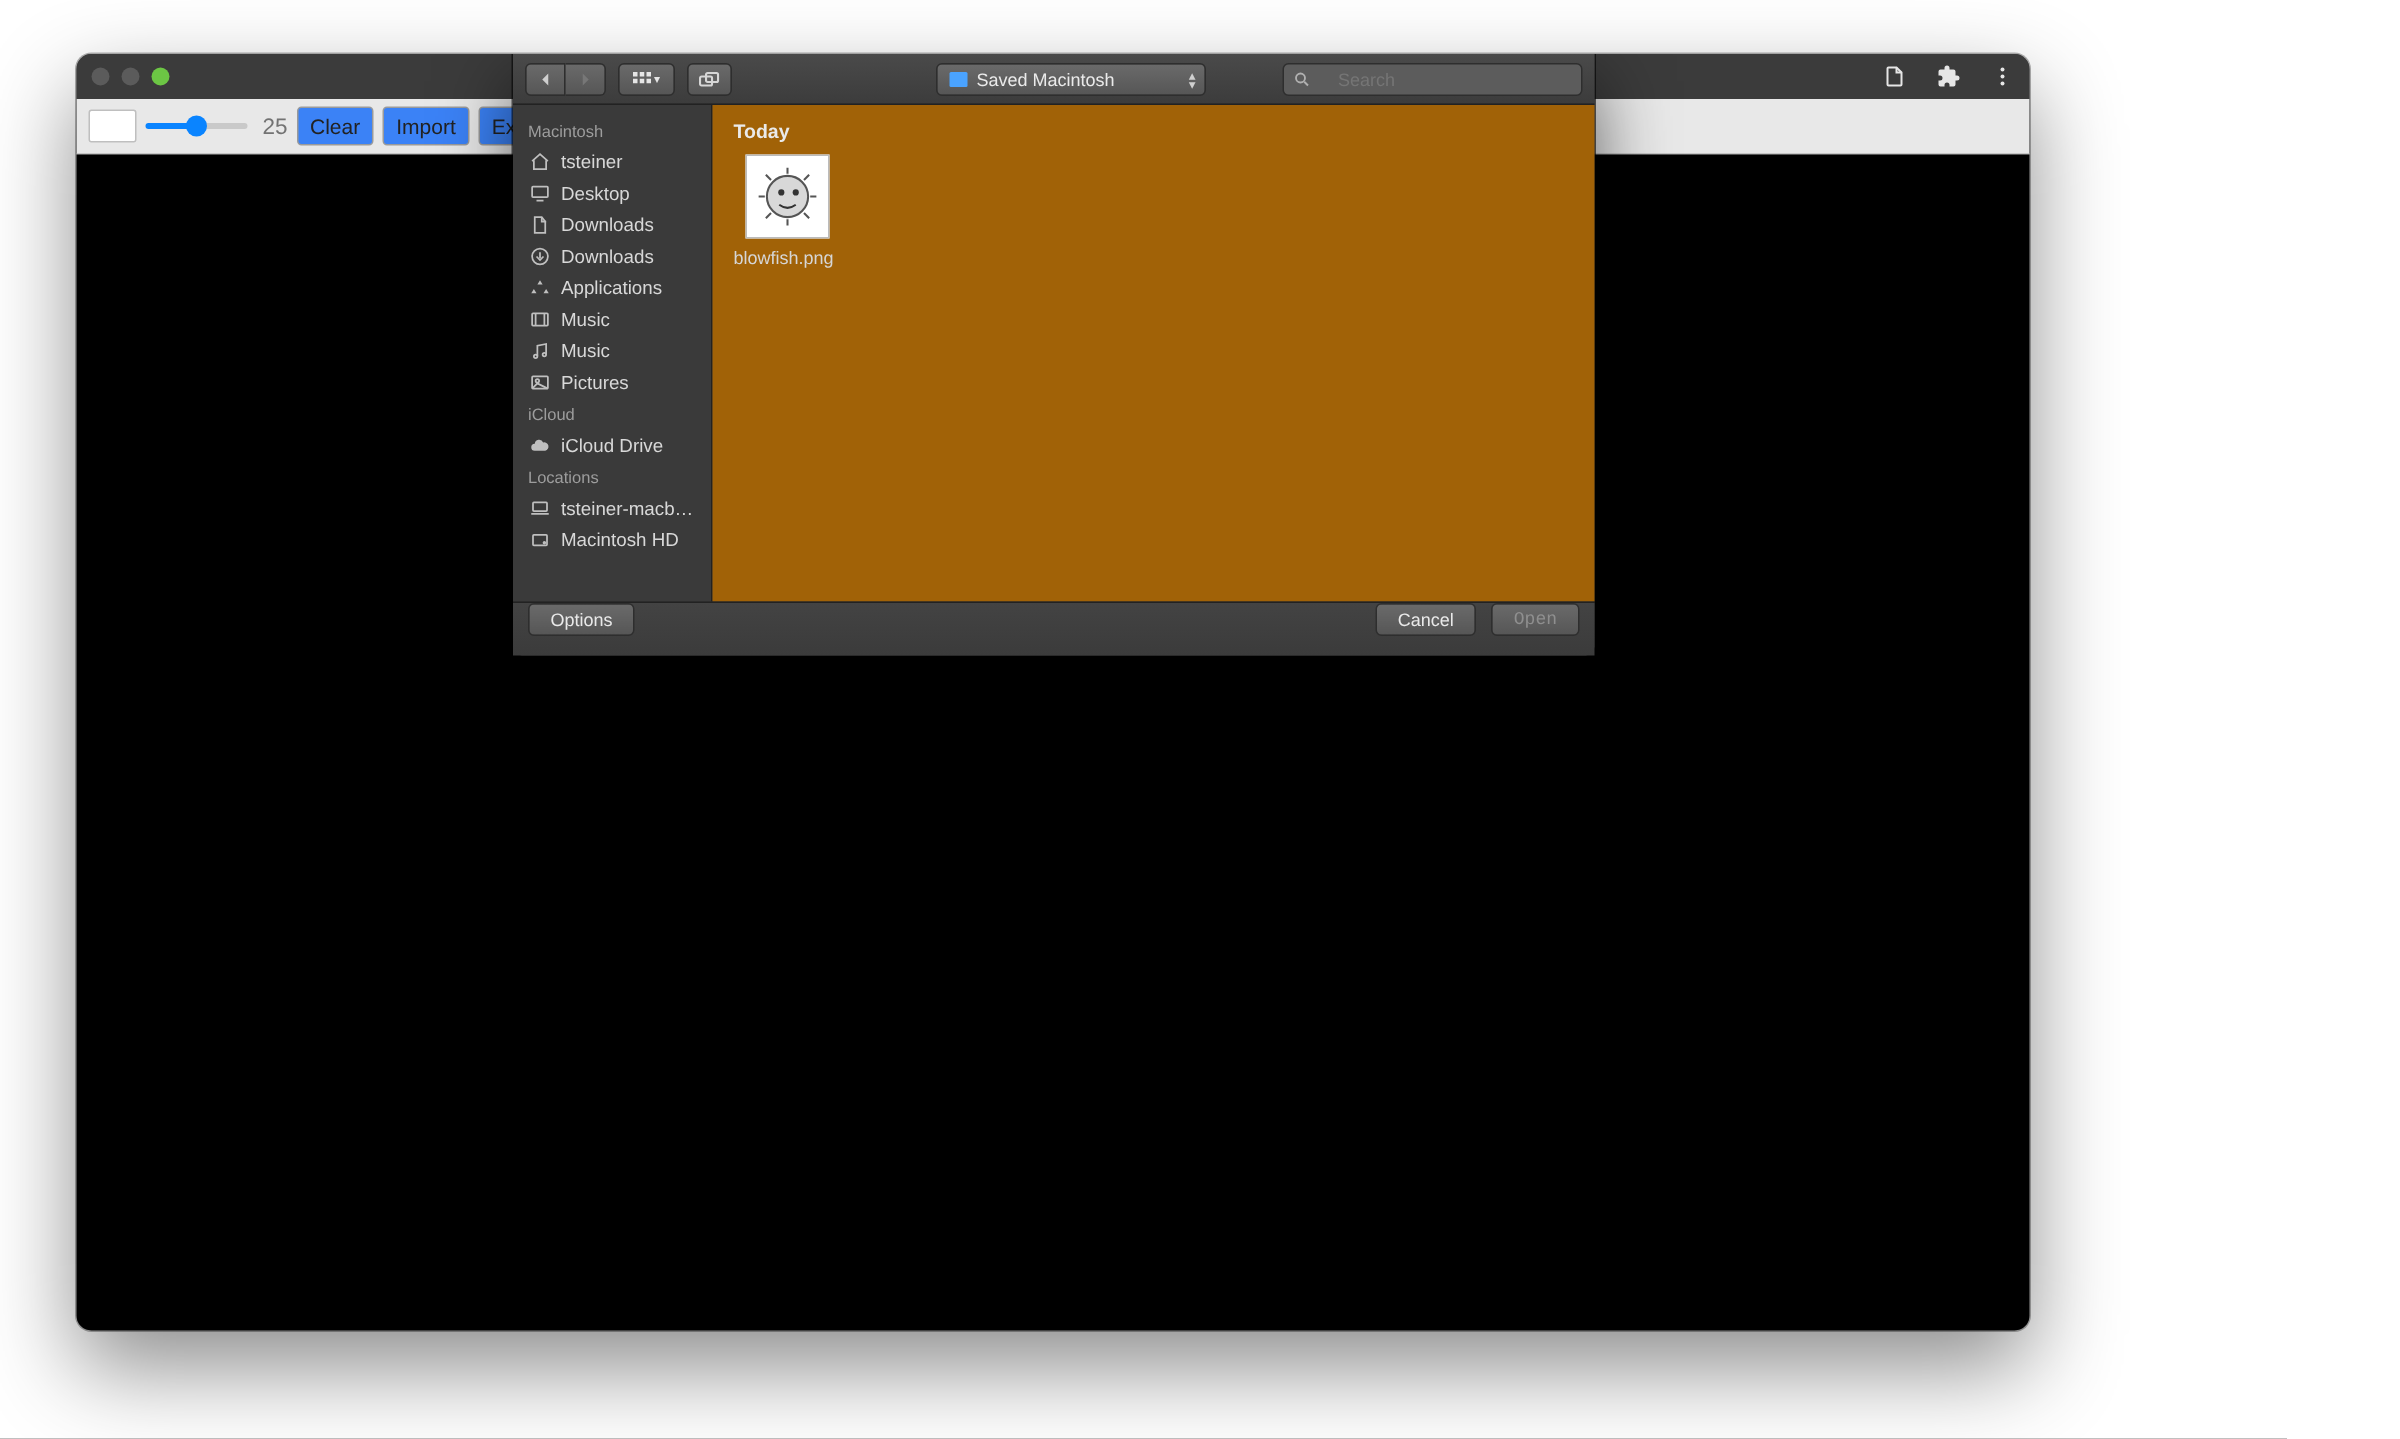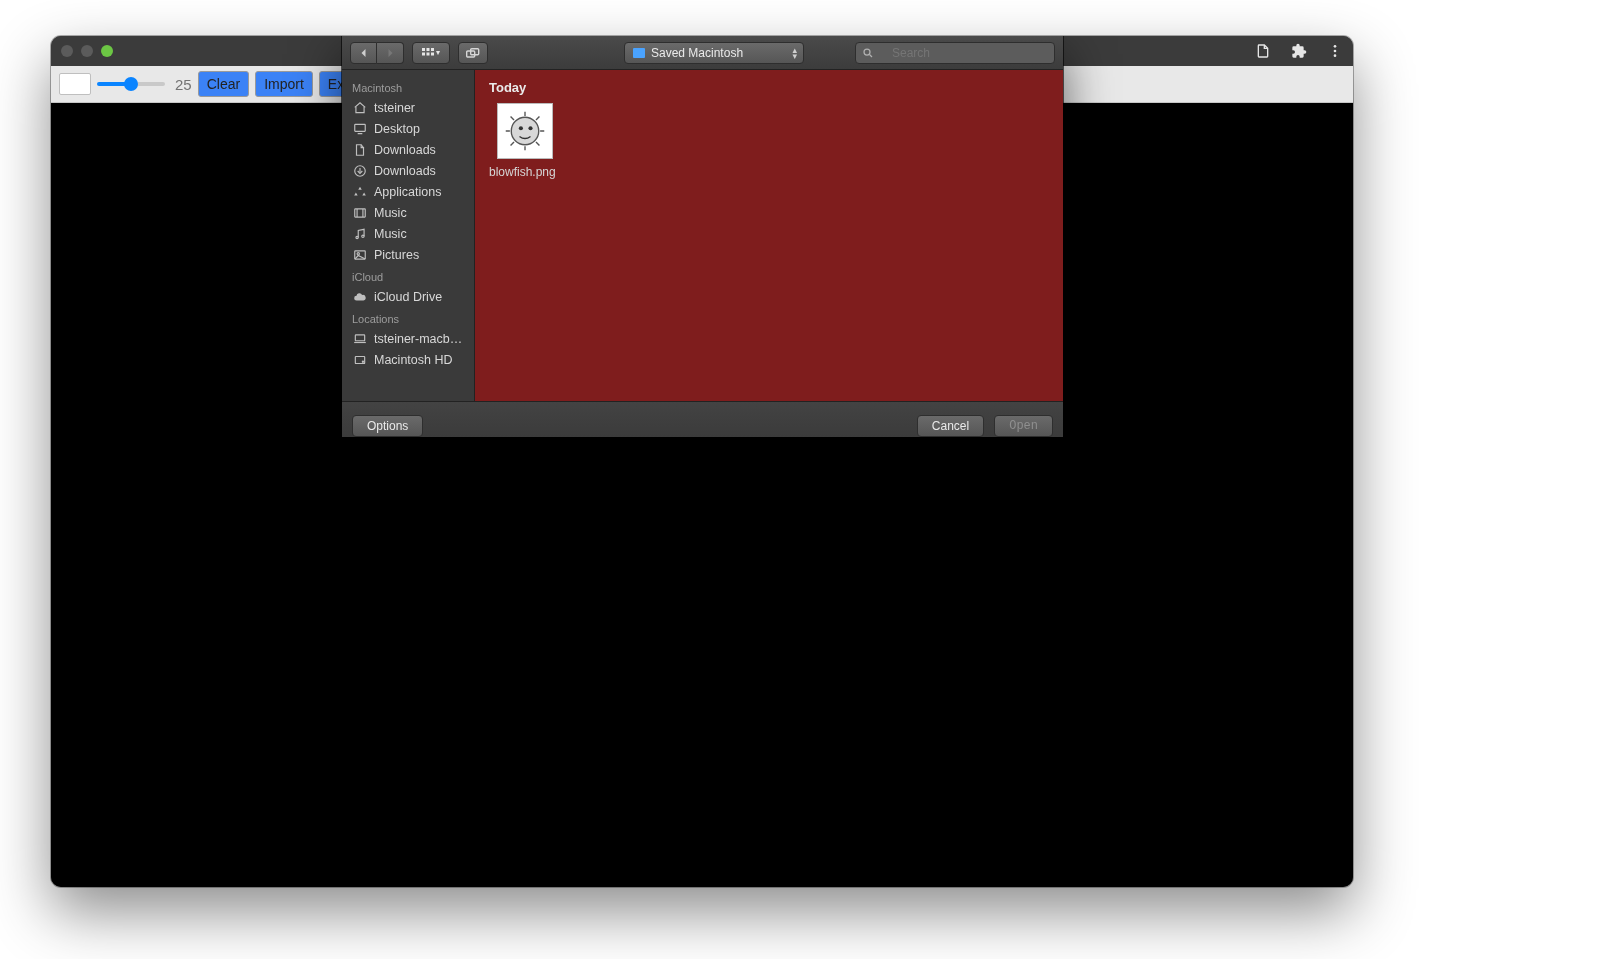--- a/index.html
+++ b/index.html
@@ -76,29 +76,29 @@
   .sidebar {
     width: 133px; background: #3a3a3a; border-right: 1px solid #222; overflow-y: auto;
     padding: 6px 0 6px 0; font-size: 12.5px;
   }
   .shdr { color: #9d9d9d; font-size: 11px; padding: 6px 10px 3px; }
   .sitem { display: flex; align-items: center; gap: 7px; padding: 3.5px 10px; color: #d8d8d8; cursor: pointer; }
   .sitem .ic { width: 15px; height: 14px; display: flex; align-items: center; justify-content: center; color: #bfbfbf; }
   .sidebar::-webkit-scrollbar { width: 10px; }
   .sidebar::-webkit-scrollbar-thumb { background: #575757; border-radius: 5px; }
 
-  .filepanel { flex: 1; background: #7f1d1d; padding: 10px 14px; overflow: auto; }
+  .filepanel { flex: 1; background: #a16207; padding: 10px 14px; overflow: auto; }
   .grp { font-weight: 600; font-size: 13px; color: #eaeaea; margin-bottom: 8px; }
   .tile { width: 72px; text-align: left; color: #d6d6d6; font-size: 12px; }
   .tilebox { width: 56px; height: 56px; background: #fff; border: 1px solid #bbb; margin: 0 auto 6px; display:flex; align-items:center; justify-content:center; }
   .tilebox svg { width: 44px; height: 44px; }
 
   .sheet-foot {
     height: 36px; background: linear-gradient(#434343,#3b3b3b); border-top: 1px solid #222;
-    display: flex; align-items: flex-end; padding: 0 10px; gap: 10px;
+    display: flex; align-items: flex-start; padding: 0 10px; gap: 10px;
   }
   .fbtn { height: 22px; padding: 0 14px; border-radius: 4px; border: 1px solid #2e2e2e;
     background: linear-gradient(#6a6a6a,#565656); color: #e9e9e9; font-size: 12px; cursor: pointer; }
   .fbtn.dim { color: #8f8f8f; font-family: Liberation Mono, monospace; }
   .foot-spacer { flex: 1; }
 </style>
 </head>
 <body>
 
 <div class="stage">

